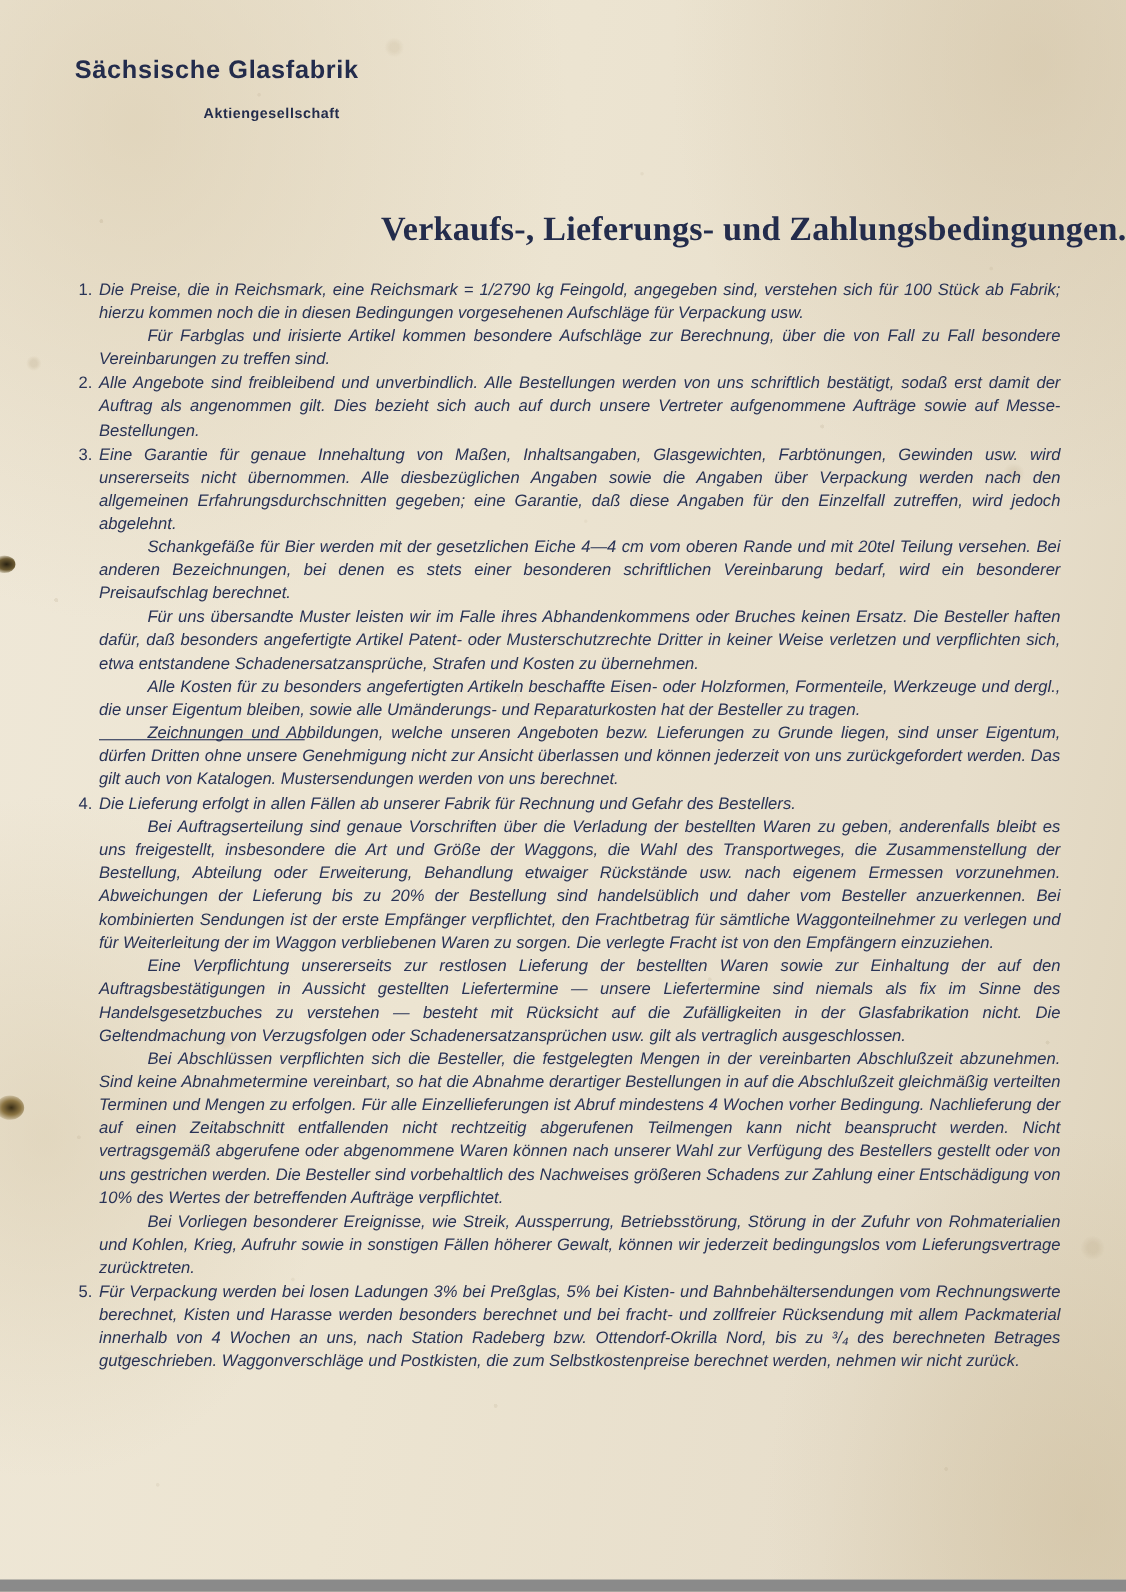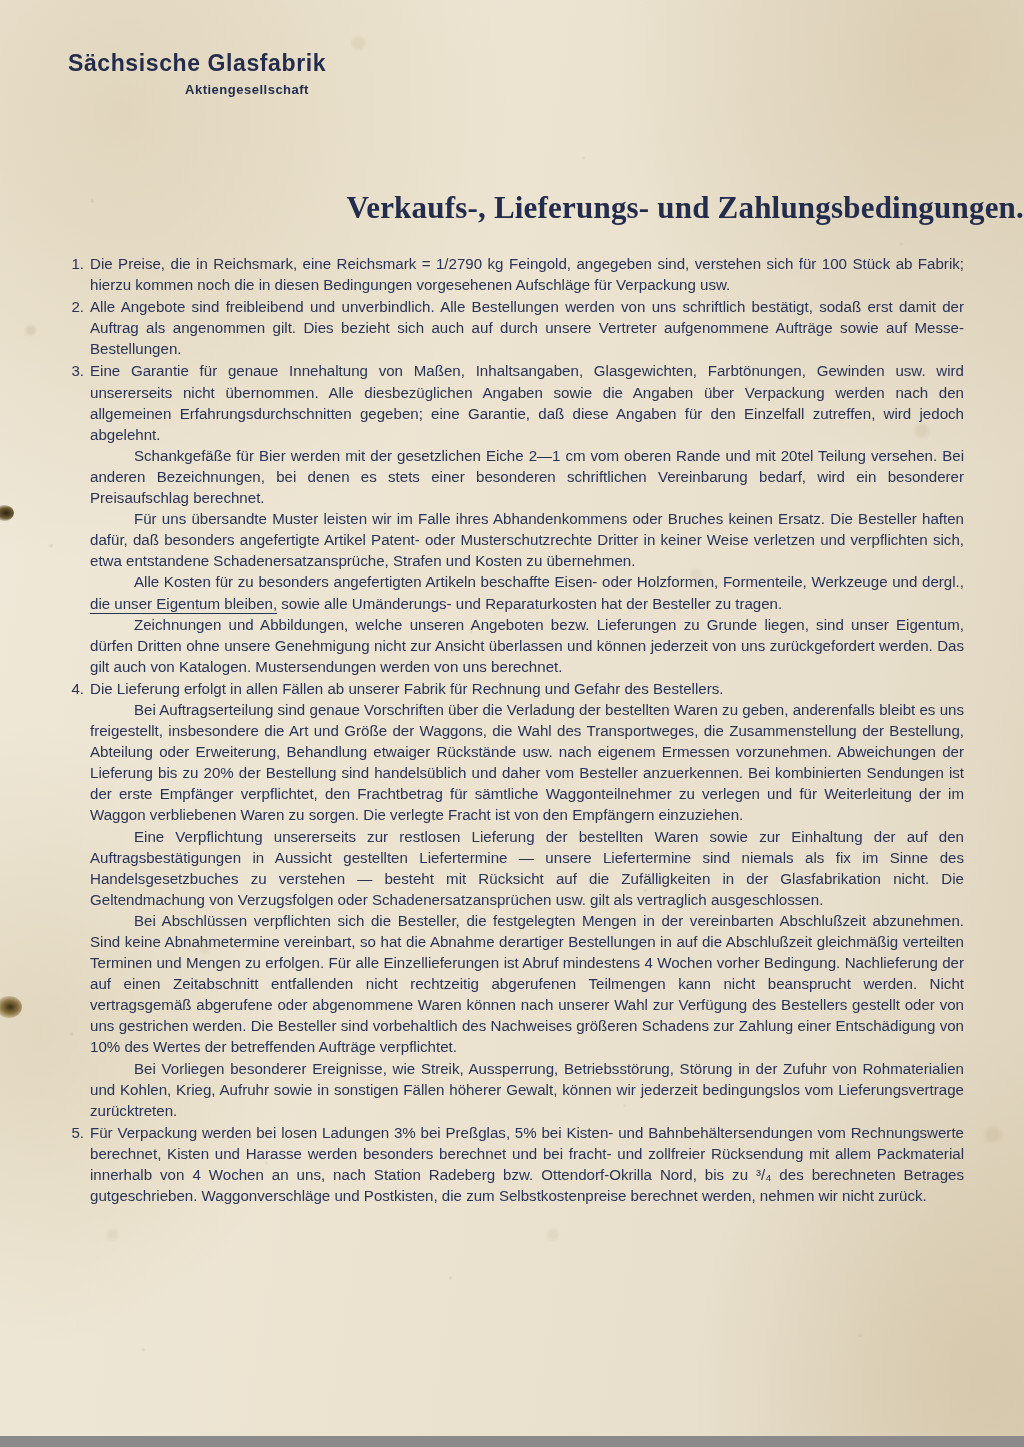--- a/index.html
+++ b/index.html
@@ -98,21 +98,21 @@
     line-height: 1.32;
     white-space: nowrap;
   }
   .lh-line3 {
     font-weight: bold;
     font-size: 13px;
     letter-spacing: 0.5px;
     color: #232c4c;
     text-align: center;
     padding-right: 62px;
-    margin-top: 4px;
+    margin-top: 17px;
   }
 
   
   .doc-title {
     position: absolute;
     left: 0;
     right: 0;
     top: 190px;
     text-align: right;
     font-family: "Liberation Serif", serif;
@@ -142,33 +142,34 @@
     margin-top: 1px;
   }
   .clause-num {
     flex: 0 0 auto;
     width: 22px;
     text-align: right;
     padding-right: 6px;
   }
   .clause-body {
     flex: 1 1 auto;
+    font-style: italic;
   }
   .para {
     text-align: justify;
     text-justify: inter-word;
     margin: 0;
   }
   .para.indent {
     text-indent: 44px;
   }
   u.underline-clause {
     text-decoration: none;
     border-bottom: 1.3px solid #293356;
-    padding-bottom: 1px;
+    padding-bottom: 18px;
   }
 </style>
 </head>
 <body>
 
 <div class="page">
 
   <div class="grain"></div>
   <div class="grain2"></div>
   <div class="edge-mark m1"></div>
@@ -180,35 +181,36 @@
   </div>
 
   <div class="doc-title">Verkaufs-, Lieferungs- und Zahlungsbedingungen.</div>
 
   <div class="body">
 
     <div class="clause">
       <div class="clause-num">1.</div>
       <div class="clause-body">
         <p class="para">Die Preise, die in Reichsmark, eine Reichsmark = 1/2790 kg Feingold, angegeben sind, verstehen sich für 100 Stück ab Fabrik; hierzu kommen noch die in diesen Bedingungen vorgesehenen Aufschläge für Verpackung usw.</p>
+        <p class="para indent">Für Farbglas und irisierte Artikel kommen besondere Aufschläge zur Berechnung, über die von Fall zu Fall besondere Vereinbarungen zu treffen sind.</p>
       </div>
     </div>
 
     <div class="clause">
       <div class="clause-num">2.</div>
       <div class="clause-body">
         <p class="para">Alle Angebote sind freibleibend und unverbindlich. Alle Bestellungen werden von uns schriftlich bestätigt, sodaß erst damit der Auftrag als angenommen gilt. Dies bezieht sich auch auf durch unsere Vertreter aufgenommene Aufträge sowie auf Messe-Bestellungen.</p>
       </div>
     </div>
 
     <div class="clause">
       <div class="clause-num">3.</div>
       <div class="clause-body">
         <p class="para">Eine Garantie für genaue Innehaltung von Maßen, Inhaltsangaben, Glasgewichten, Farbtönungen, Gewinden usw. wird unsererseits nicht übernommen. Alle diesbezüglichen Angaben sowie die Angaben über Verpackung werden nach den allgemeinen Erfahrungsdurchschnitten gegeben; eine Garantie, daß diese Angaben für den Einzelfall zutreffen, wird jedoch abgelehnt.</p>
-        <p class="para indent">Schankgefäße für Bier werden mit der gesetzlichen Eiche 2—1 cm vom oberen Rande und mit 20tel Teilung versehen. Bei anderen Bezeichnungen, bei denen es stets einer besonderen schriftlichen Vereinbarung bedarf, wird ein besonderer Preisaufschlag berechnet.</p>
+        <p class="para indent">Schankgefäße für Bier werden mit der gesetzlichen Eiche 4—4 cm vom oberen Rande und mit 20tel Teilung versehen. Bei anderen Bezeichnungen, bei denen es stets einer besonderen schriftlichen Vereinbarung bedarf, wird ein besonderer Preisaufschlag berechnet.</p>
         <p class="para indent">Für uns übersandte Muster leisten wir im Falle ihres Abhandenkommens oder Bruches keinen Ersatz. Die Besteller haften dafür, daß besonders angefertigte Artikel Patent- oder Musterschutzrechte Dritter in keiner Weise verletzen und verpflichten sich, etwa entstandene Schadenersatzansprüche, Strafen und Kosten zu übernehmen.</p>
         <p class="para indent"><span>Alle Kosten für zu besonders angefertigten Artikeln beschaffte Eisen- oder Holzformen, Formenteile, Werkzeuge und dergl., </span><u class="underline-clause">die unser Eigentum bleiben,</u><span> sowie alle Umänderungs- und Reparaturkosten hat der Besteller zu tragen.</span></p>
         <p class="para indent">Zeichnungen und Abbildungen, welche unseren Angeboten bezw. Lieferungen zu Grunde liegen, sind unser Eigentum, dürfen Dritten ohne unsere Genehmigung nicht zur Ansicht überlassen und können jederzeit von uns zurückgefordert werden. Das gilt auch von Katalogen. Mustersendungen werden von uns berechnet.</p>
       </div>
     </div>
 
     <div class="clause">
       <div class="clause-num">4.</div>
       <div class="clause-body">
         <p class="para">Die Lieferung erfolgt in allen Fällen ab unserer Fabrik für Rechnung und Gefahr des Bestellers.</p>

